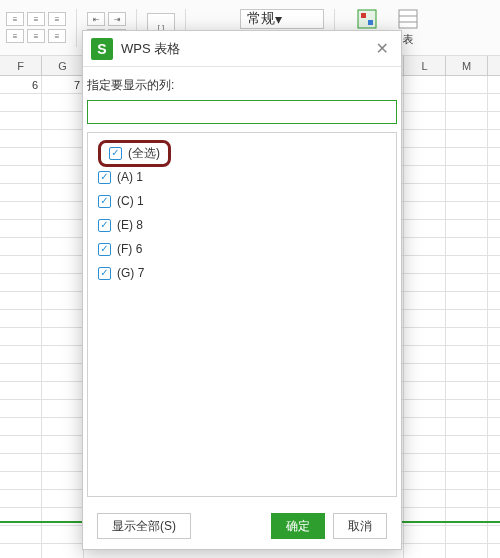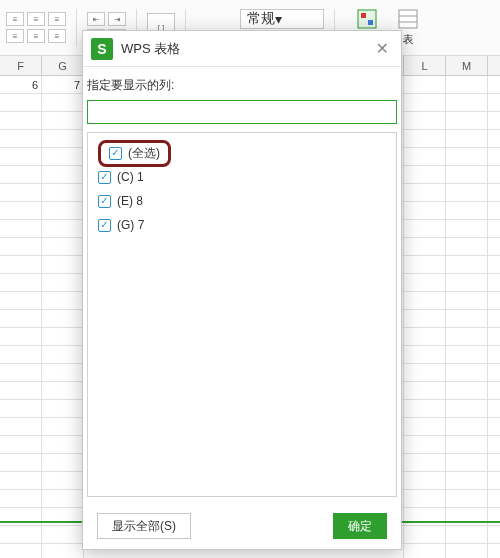--- a/index.html
+++ b/index.html
@@ -352,34 +352,45 @@
     <input class="dlg-search" value="" style="">
     <div class="dlg-list" id="dlg-list">
         <div class="item">
           <span class="highlight" style="gap: 6px; align-items: center; display: inline-flex;">
             <span class="chk"></span>
             <span>(全选)</span>
           </span>
         </div>
         <div class="item">
           <span class="chk"></span>
+          <span>(A) 1</span>
+        </div>
+        <div class="item">
+          <span class="chk"></span>
           <span>(C) 1</span>
         </div>
         <div class="item">
           <span class="chk"></span>
           <span>(E) 8</span>
+        </div>
+        <div class="item">
+          <span class="chk"></span>
+          <span>(F) 6</span>
         </div>
         <div class="item">
           <span class="chk"></span>
           <span>(G) 7</span>
         </div>
       </div>
   </div>
   <div class="dlg-foot">
     <div class="btn">
         <span>显示全部(S)</span>
       </div>
     <div class="spacer"></div>
     <div class="btn btn-primary">
         <span>确定</span>
       </div>
+    <div class="btn">
+        <span>取消</span>
+      </div>
   </div>
 </div>
 
 </body></html>

